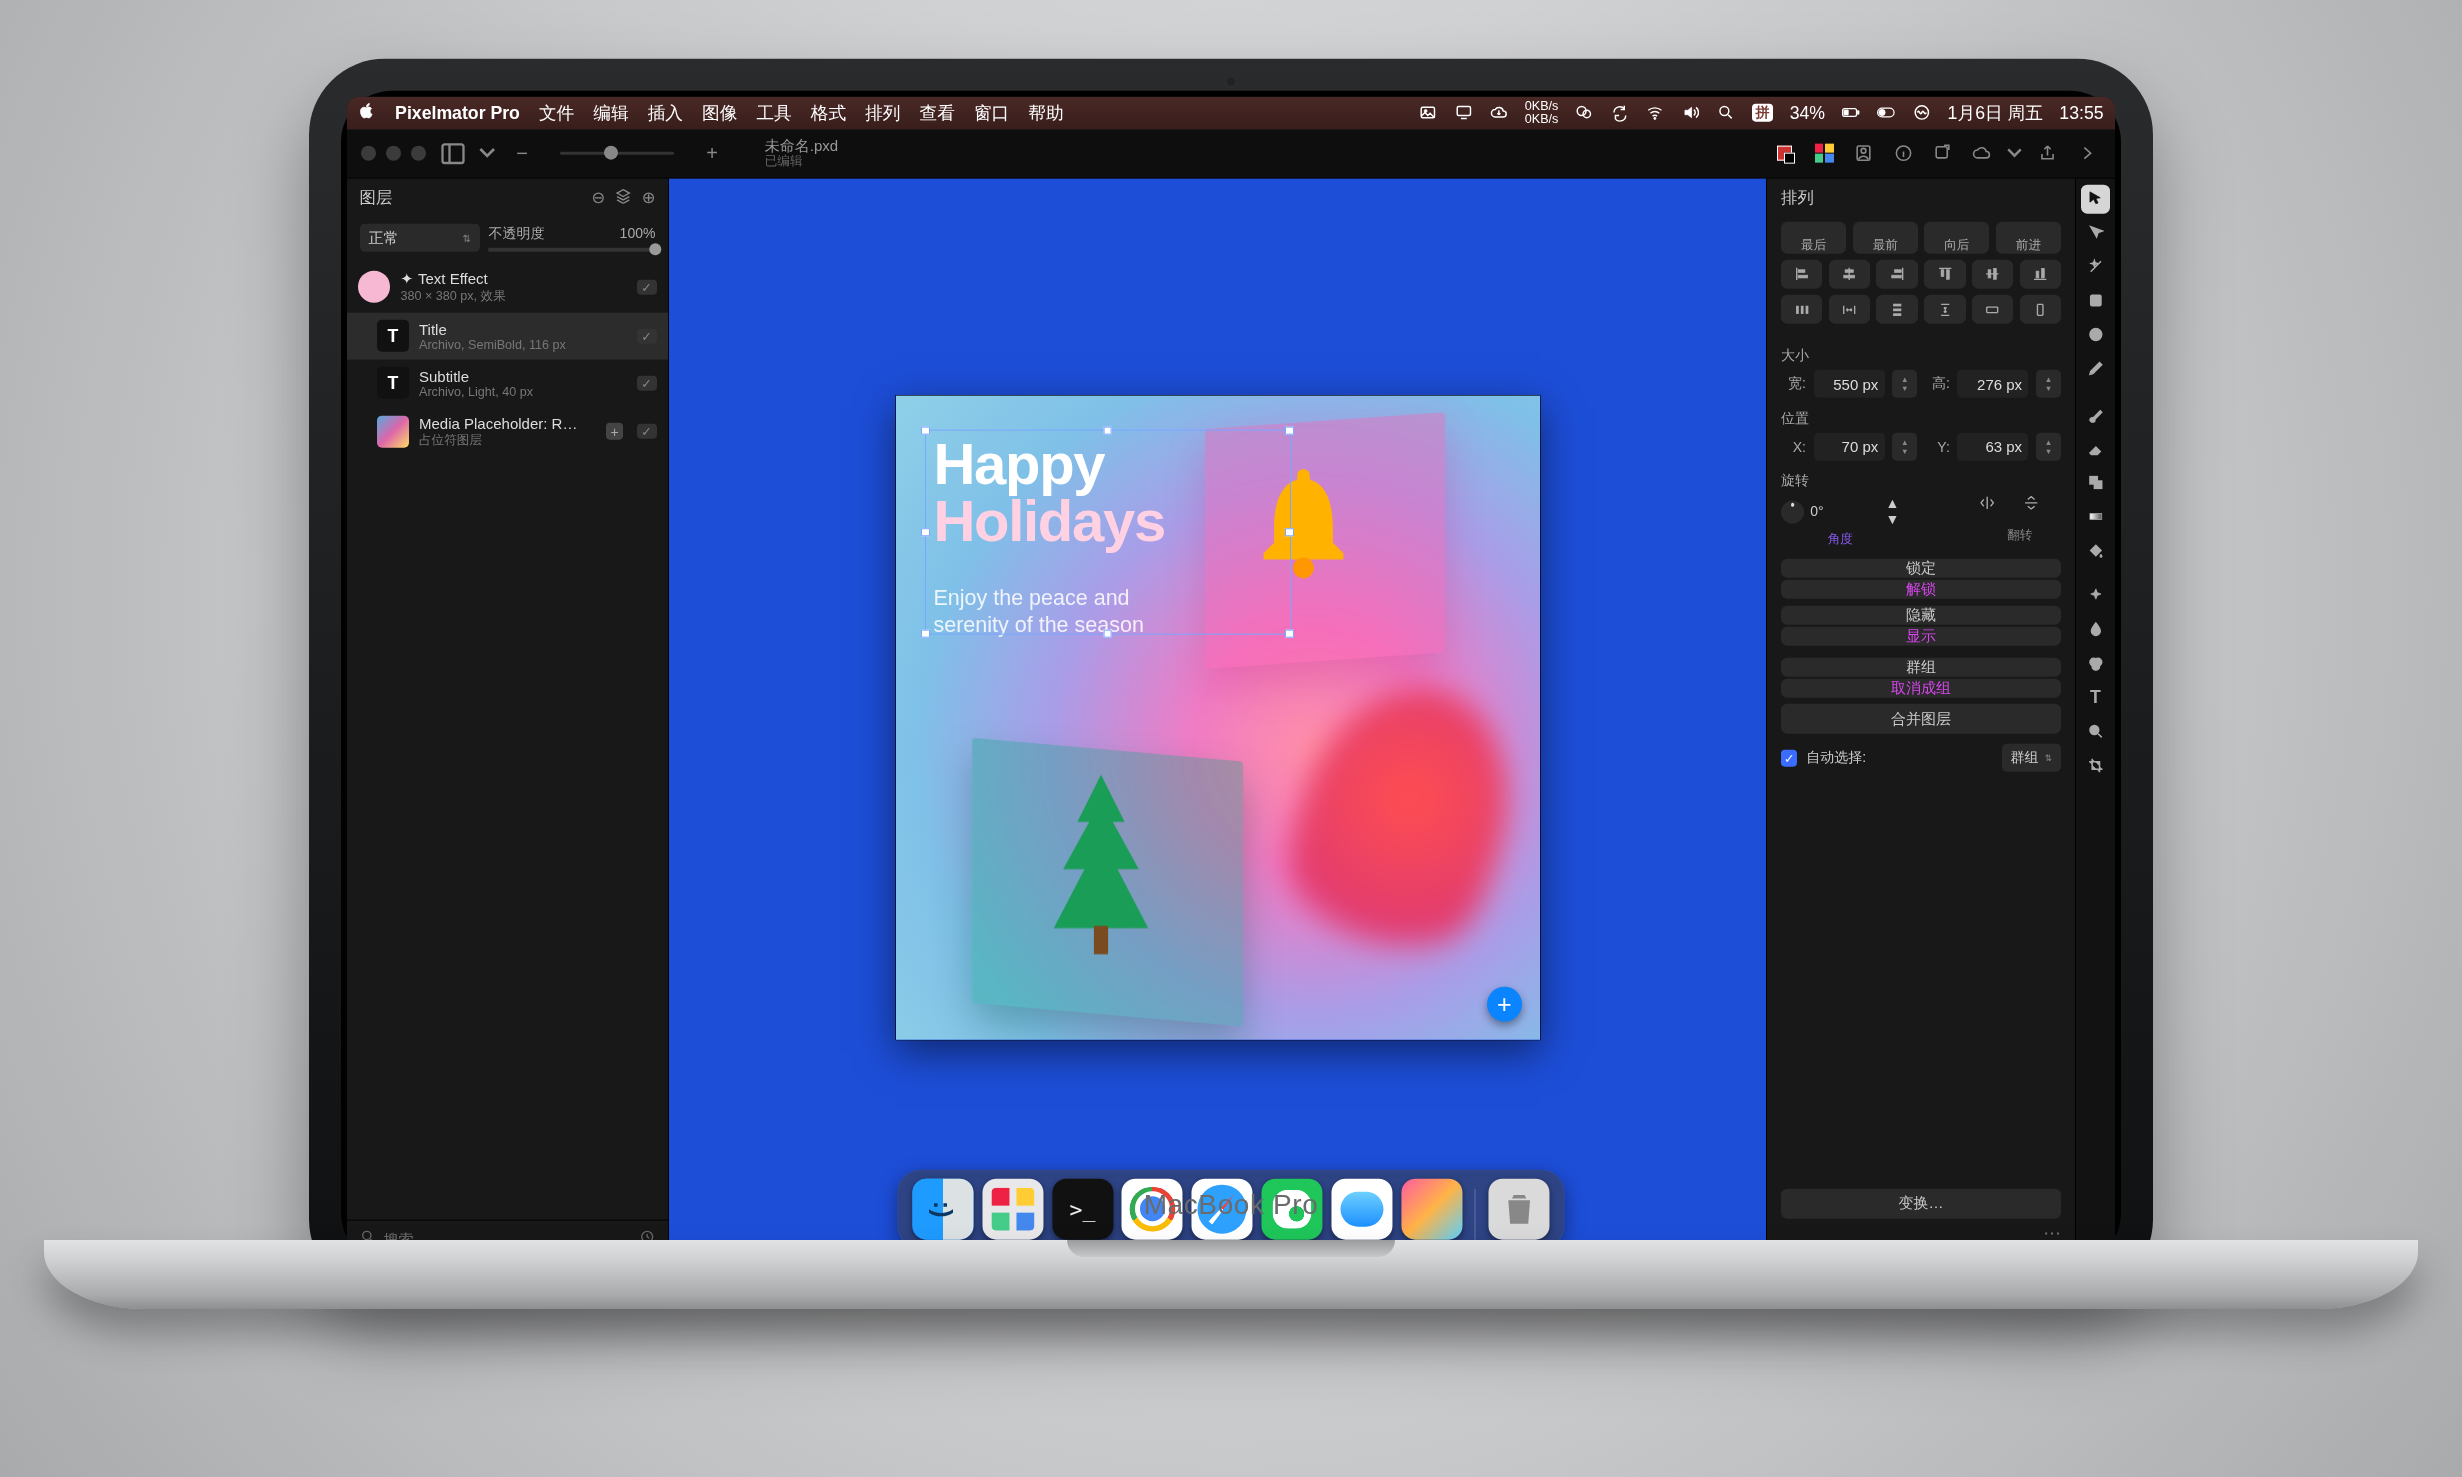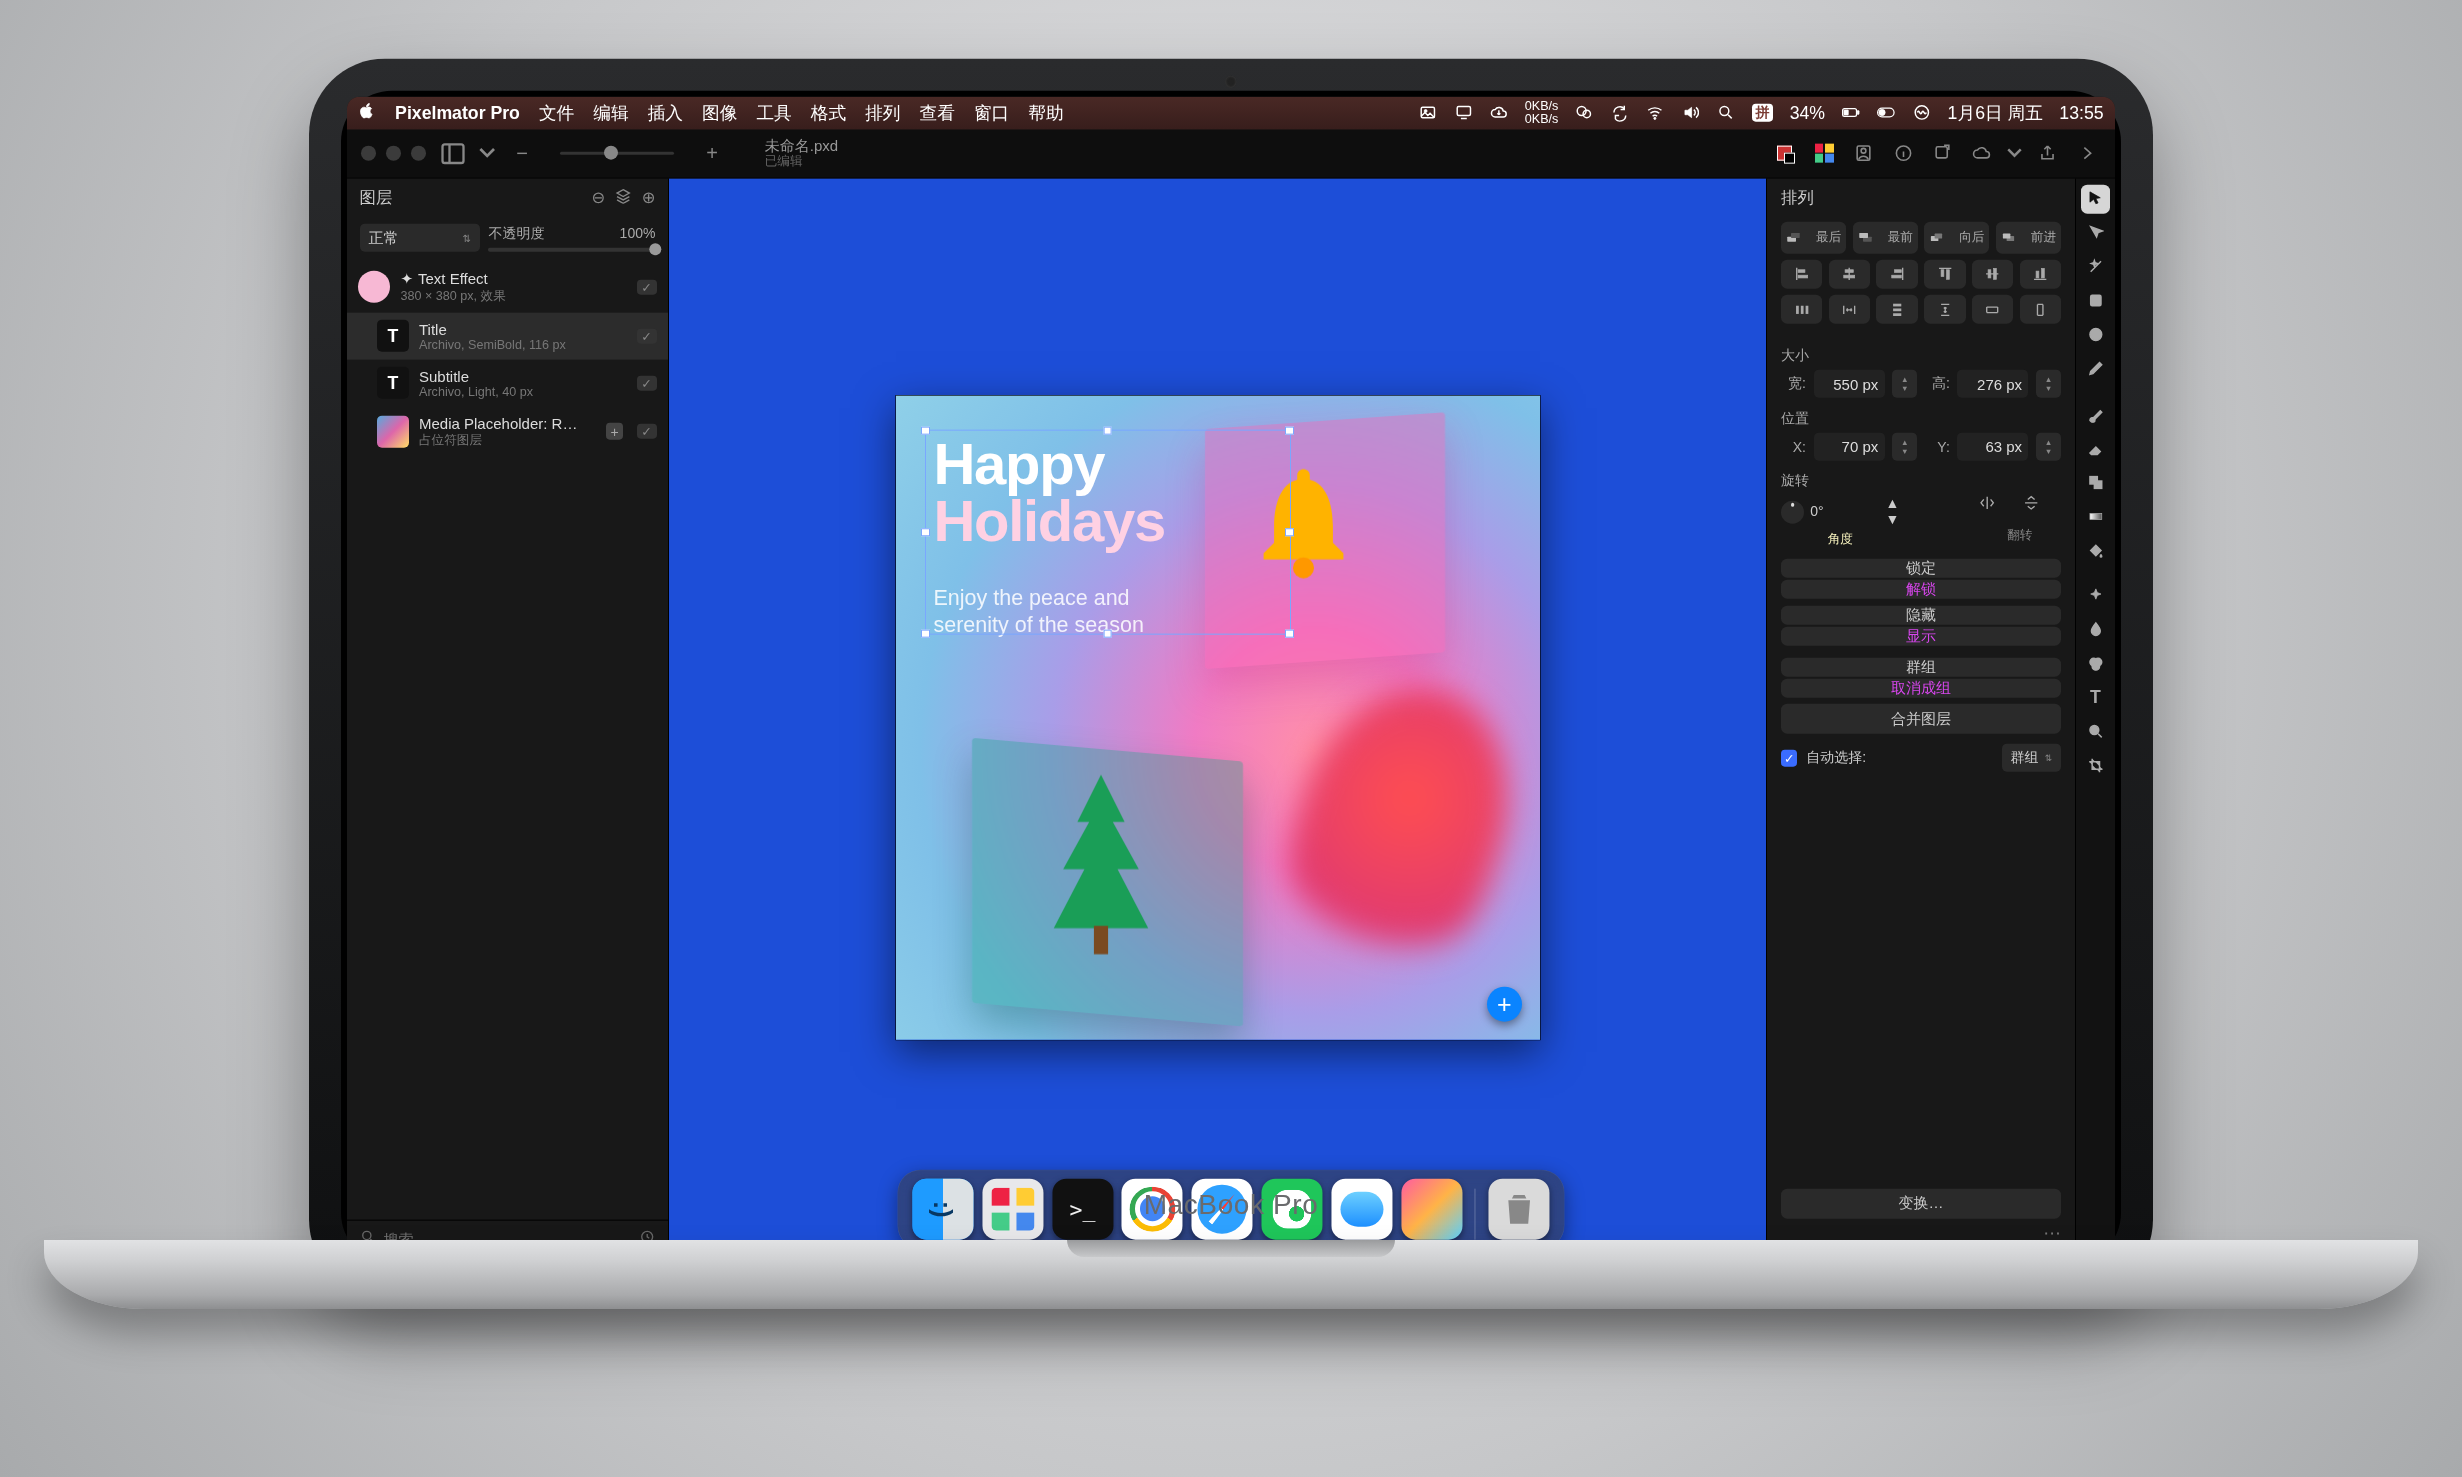--- a/index.html
+++ b/index.html
@@ -112,21 +112,21 @@
 .sel .h { position:absolute; width:8.8px; height:8.8px; background:#fff; border:1.3px solid #7aa7ff; }
 .sel .h.tl{left:-4.4px;top:-4.4px;} .sel .h.tm{left:50%;top:-4.4px;transform:translateX(-50%);} .sel .h.tr{right:-4.4px;top:-4.4px;}
 .sel .h.ml{left:-4.4px;top:50%;transform:translateY(-50%);} .sel .h.mr{right:-4.4px;top:50%;transform:translateY(-50%);}
 .sel .h.bl{left:-4.4px;bottom:-4.4px;} .sel .h.bm{left:50%;bottom:-4.4px;transform:translateX(-50%);} .sel .h.br{right:-4.4px;bottom:-4.4px;}
 
 
 .rightpanel { width:309px; background:#181818; border-left:0.6px solid #000; display:flex; flex-direction:column; color:#ccc; font-size:14px; }
 .rp-head { padding:8.8px 14px; font-size:16.4px; }
 .rp-sec { padding:3.8px 14px 7.6px; }
 .seg4 { display:flex; gap:6.3px; }
-.seg4 .sbtn { flex:1; background:#2a2a2a; border-radius:6.3px; height:32px; display:flex; align-items:center; justify-content:center; gap:15px; color:#aaa; font-size:12.6px;}
+.seg4 .sbtn { flex:1; background:#2a2a2a; border-radius:6.3px; height:32px; display:flex; flex-direction:column; align-items:center; justify-content:center; gap:15px; color:#aaa; font-size:12.6px;}
 .seg4 .sbtn svg{ width:15px; height:11.4px; fill:#bbb; }
 .rp-row { display:flex; gap:6.3px; margin-top:6.3px; }
 .rp-row .ibtn { flex:1; height:29px; background:#2a2a2a; border-radius:6.3px; display:flex; align-items:center; justify-content:center; color:#aaa;}
 .rp-label { font-size:14px; color:#aaa; margin:11.4px 0 5px; }
 .sizepos { display:flex; gap:7.6px; align-items:center; }
 .sizepos .lab{ width:25px; text-align:right; color:#aaa;}
 .sizepos .val{ flex:1; height:28px; background:#222; border-radius:5px; display:flex; align-items:center; justify-content:flex-end; padding:0 6.3px; color:#ddd; font-size:15px;}
 .sizepos .step{ width:25px; height:28px; background:#2a2a2a; border-radius:5px; color:#888; display:flex; flex-direction:column; align-items:center; justify-content:center; gap:1.3px; font-size:7.6px;}
 .rot { display:flex; gap:7.6px; align-items:flex-start; }
 .rot .dial { width:23px; height:23px; border-radius:50%; background:#2a2a2a; position:relative; margin-top:2.5px;}
@@ -635,21 +635,21 @@
             </div>
 
             <div class="rp-label">旋转</div>
             <div class="rot">
               <div class="col">
                 <div style="display:flex;gap:6.3px;align-items:center;">
                   <div class="dial"></div>
                   <div class="val" style="width:69px;">0°</div>
                   <div class="step">▲<br>▼</div>
                 </div>
-                <div style="font-size:12.6px;color:#fef9c3;">角度</div>
+                <div style="font-size:12.6px;color:#8b5cf6;">角度</div>
               </div>
               <div class="col" style="margin-left:auto;">
                 <div style="display:flex;gap:6.3px;">
                   <div class="ibtn" style="width:38px;height:28px;"><svg class="i" viewBox="0 0 24 24" stroke="#aaa" fill="none" stroke-width="2">
                         <path d="M12 3v18M7 7l-4 5 4 5M17 7l4 5-4 5"></path>
                       </svg></div>
                   <div class="ibtn" style="width:38px;height:28px;"><svg class="i" viewBox="0 0 24 24" stroke="#aaa" fill="none" stroke-width="2">
                         <path d="M3 12h18M7 7l5-4 5 4M7 17l5 4 5-4"></path>
                       </svg></div>
                 </div>

